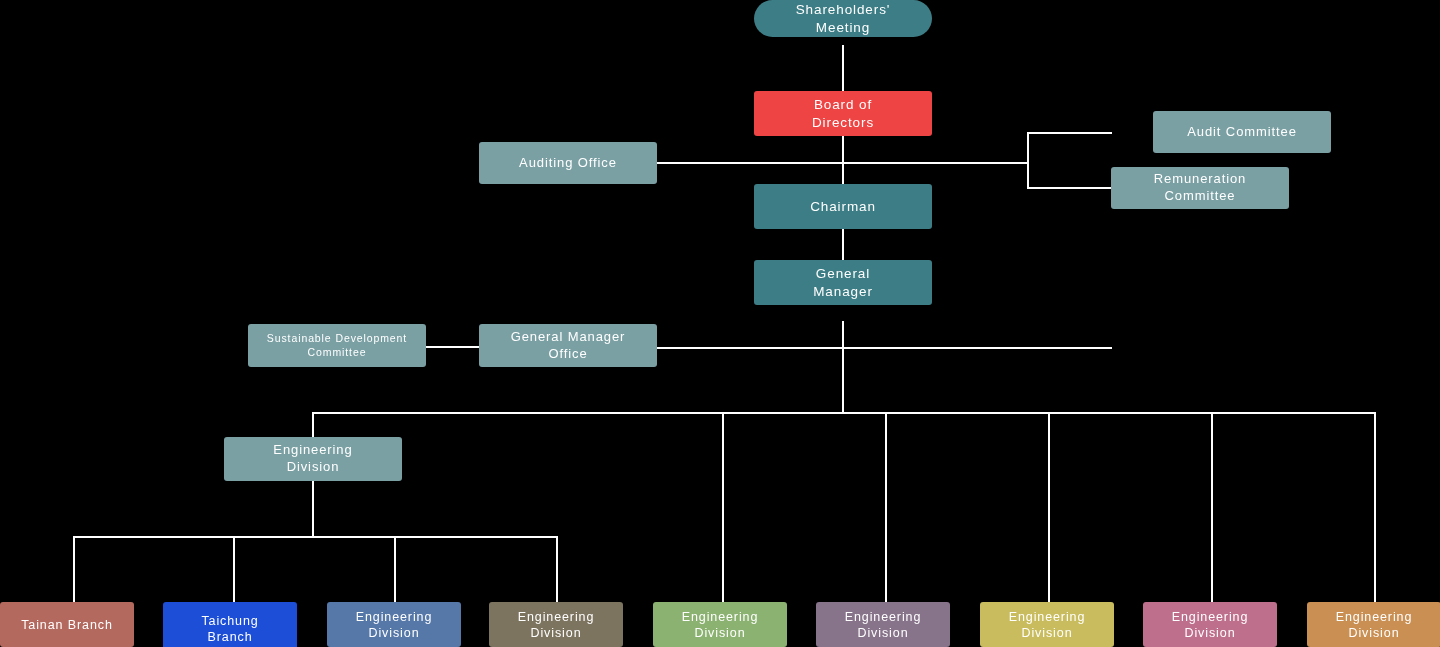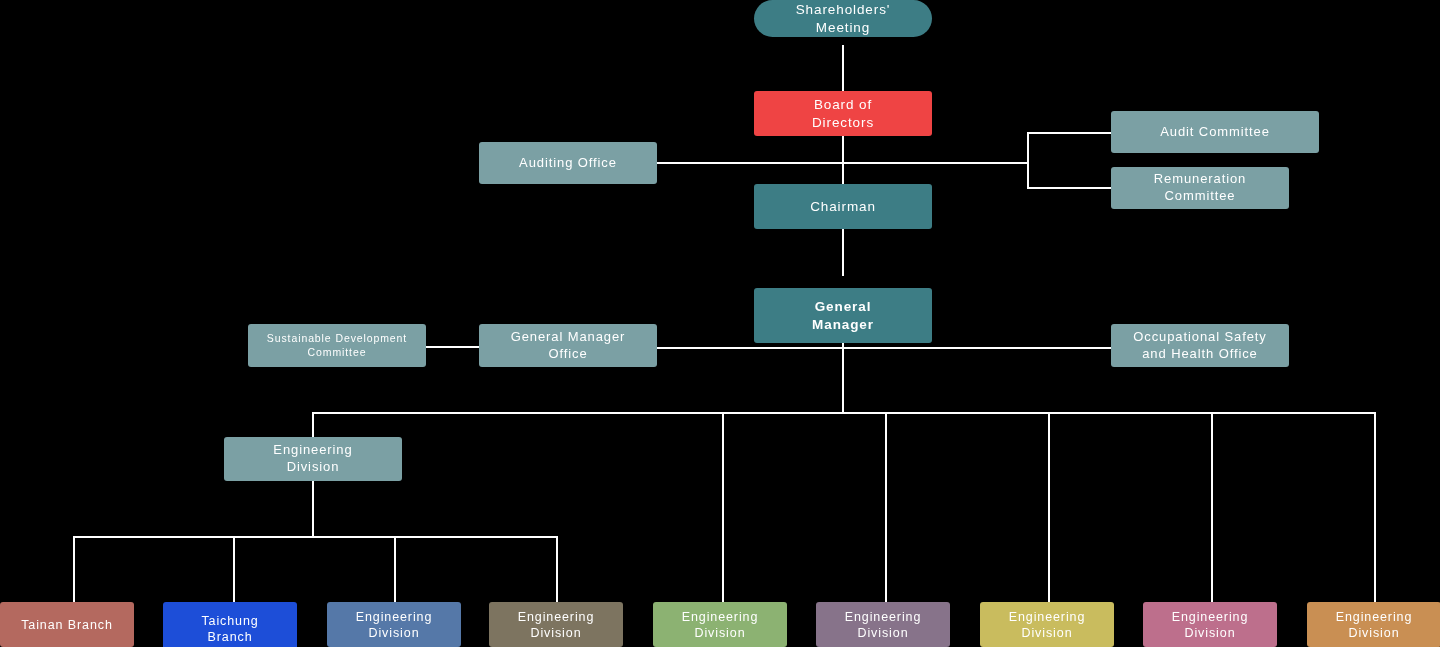--- a/index.html
+++ b/index.html
@@ -70,33 +70,31 @@
     <div class="conn v" style="background: rgb(255, 255, 255); left: 312px; top: 481px; height: 56px;"></div>
     <div class="conn h" style="background: rgb(255, 255, 255); left: 73px; top: 536px; width: 484px;"></div>
     <div class="conn v" style="background: rgb(255, 255, 255); left: 73px; top: 536px; height: 66px;"></div>
     <div class="conn v" style="background: rgb(255, 255, 255); left: 233px; top: 536px; height: 66px;"></div>
     <div class="conn v" style="background: rgb(255, 255, 255); left: 394px; top: 536px; height: 66px;"></div>
     <div class="conn v" style="background: rgb(255, 255, 255); left: 556px; top: 536px; height: 66px;"></div>
     <div class="node node-lg" style="left: 754px; top: 0px; width: 178px; height: 37px; background: rgb(61, 125, 133); border-radius: 21px;">Shareholders'
 Meeting</div>
     <div class="node node-lg" style="left: 754px; top: 91px; width: 178px; height: 45px; background: #ef4444;">Board of
 Directors</div>
-    <div class="node node-md" style="left: 1111px; top: 111px; width: 208px; height: 42px; background: rgb(123, 160, 164);">Audit Committee</div>
+    <div class="node node-md" style="left: 1153px; top: 111px; width: 178px; height: 42px; background: rgb(123, 160, 164);">Audit Committee</div>
     <div class="node node-md" style="left: 1111px; top: 167px; width: 178px; height: 42px; background: rgb(123, 160, 164);">Remuneration
 Committee</div>
     <div class="node node-lg" style="left: 754px; top: 184px; width: 178px; height: 45px; background: rgb(61, 125, 133);">Chairman</div>
     <div class="node node-md" style="left: 479px; top: 142px; width: 178px; height: 42px; background: rgb(123, 160, 164);">Auditing Office</div>
-    <div class="node node-lg" style="left: 754px; top: 288px; width: 178px; height: 55px; background: rgb(61, 125, 133); font-weight: bold;">General
+    <div class="node node-lg" style="left: 754px; top: 260px; width: 178px; height: 45px; background: rgb(61, 125, 133);">General
 Manager</div>
     <div class="node node-xs" style="left: 224px; top: 324px; width: 178px; height: 43px; background: rgb(123, 160, 164);">Sustainable Development
 Committee</div>
     <div class="node node-md" style="left: 479px; top: 324px; width: 178px; height: 43px; background: rgb(123, 160, 164);">General Manager
 Office</div>
-    <div class="node node-md" style="left: 1111px; top: 324px; width: 178px; height: 43px; background: rgb(123, 160, 164);">Occupational Safety
-and Health Office</div>
     <div class="node node-md" style="left: 224px; top: 437px; width: 178px; height: 44px; background: rgb(123, 160, 164);">Engineering
 Division</div>
     <div class="node node-sm" style="left: 0px; top: 602px; width: 134px; height: 45px; background: rgb(180, 105, 95);">Tainan Branch</div>
     <div class="node node-sm" style="left: 163px; top: 602px; width: 134px; height: 54px; background: #1d4ed8;">Taichung
 Branch</div>
     <div class="node node-sm" style="left: 327px; top: 602px; width: 134px; height: 45px; background: rgb(85, 120, 168);">Engineering
 Division</div>
     <div class="node node-sm" style="left: 489px; top: 602px; width: 134px; height: 45px; background: rgb(125, 116, 96);">Engineering
 Division</div>
     <div class="node node-sm" style="left: 653px; top: 602px; width: 134px; height: 45px; background: rgb(140, 178, 114);">Engineering

